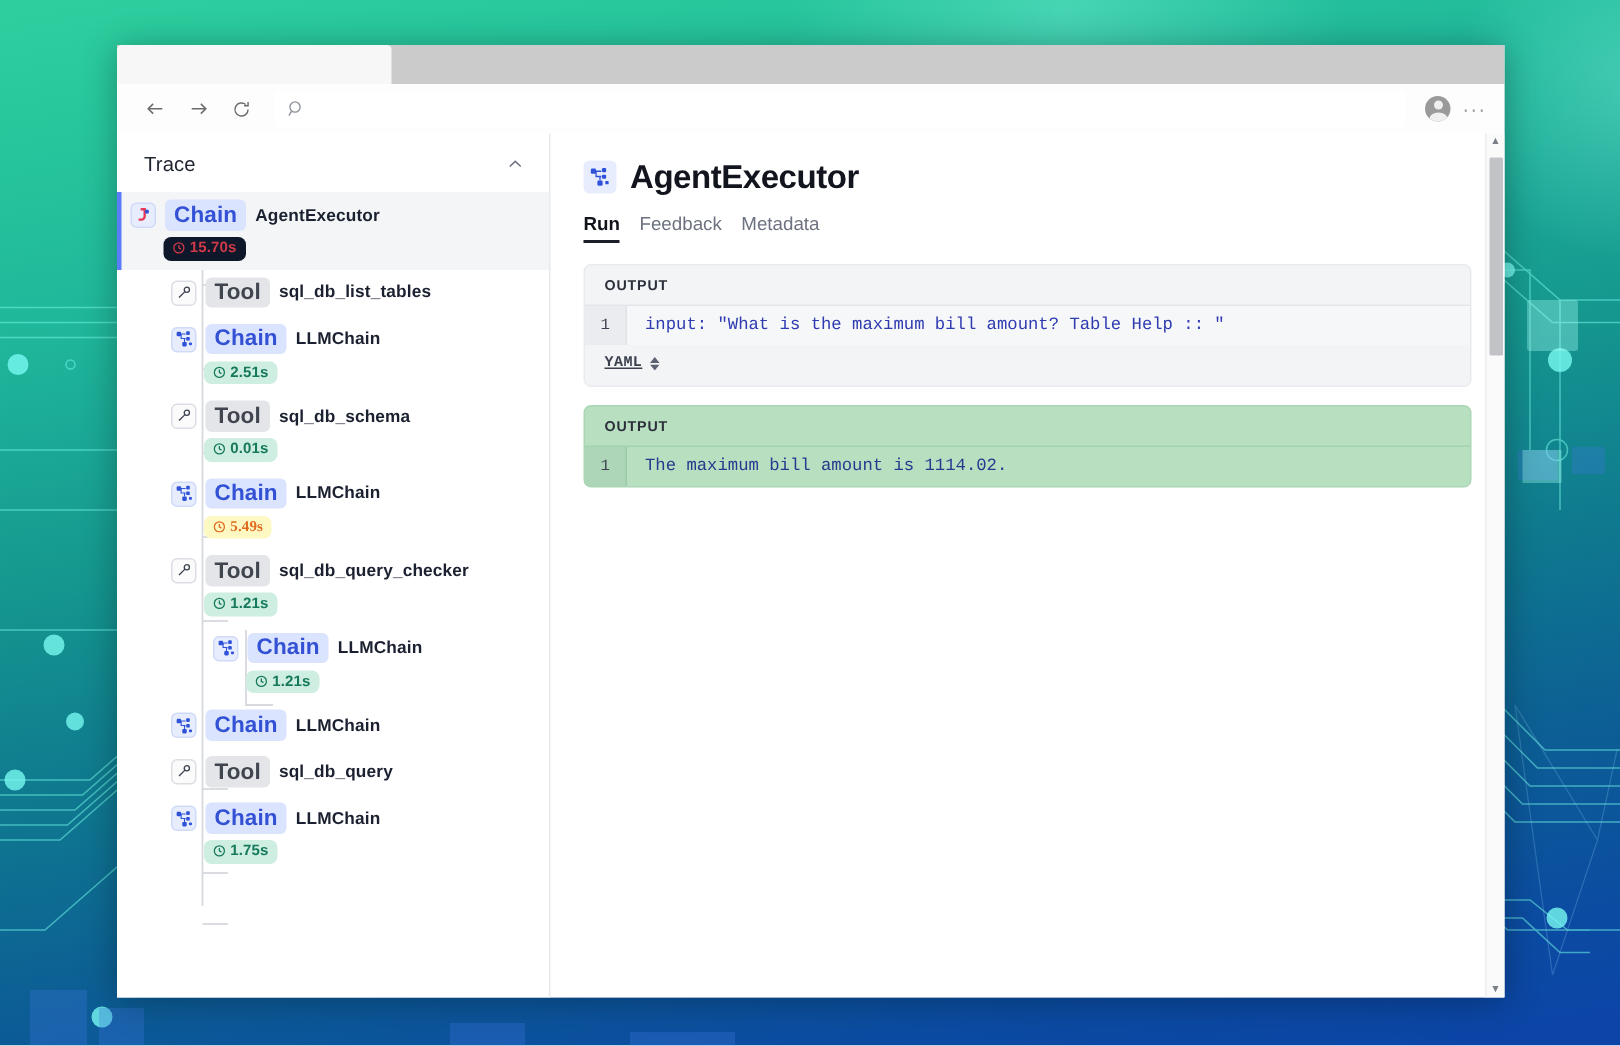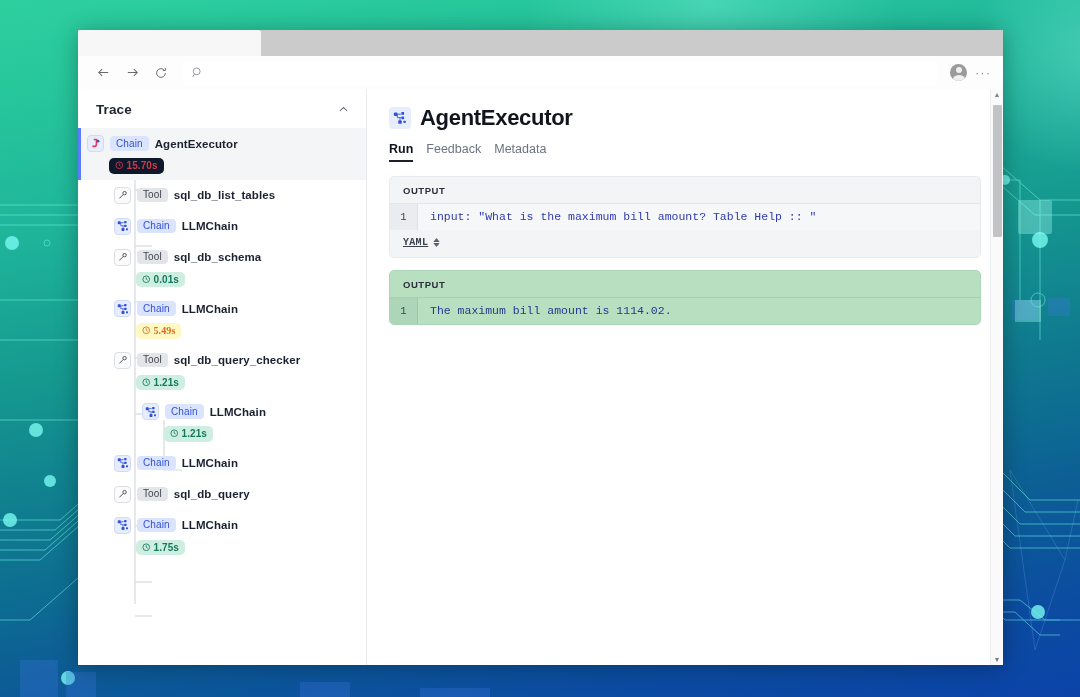--- a/index.html
+++ b/index.html
@@ -142,21 +142,21 @@
     display: flex; flex-direction: column;
     min-height: 0;
     background: #fff;
   }
   .trace-head {
     display: flex; align-items: center; justify-content: space-between;
     padding: 13px 16px 11px 18px;
     flex: 0 0 auto;
   }
   .trace-title {
-    font-size: 13.5px; font-weight: 700; color: #1f2430;
+    font-size: 13.5px; font-weight: 400; color: #1f2430;
     letter-spacing: 0.1px;
   }
   .chev { color: #6d7380; display: flex; }
 
   .tree {
     position: relative;
     flex: 1 1 auto;
     overflow: hidden;
     padding-bottom: 6px;
   }
@@ -178,22 +178,22 @@
     border-radius: 4px;
     background: #e8edfd;
     display: flex; align-items: center; justify-content: center;
     border: 1px solid #cfd9f8;
   }
   .node-icon.tool {
     background: #fbfbfc;
     border: 1px solid #dcdee3;
   }
   .badge {
-    font-size: 10px;
-    font-weight: 400;
+    font-size: 15px;
+    font-weight: 700;
     padding: 1.5px 6px 2px;
     border-radius: 4px;
     letter-spacing: 0.1px;
   }
   .badge.chain { background: #dbe4fe; color: #3351d4; }
   .badge.tool  { background: #e4e5e8; color: #40454f; }
   .node-label {
     font-size: 11.5px; font-weight: 700; color: #1b2130;
     letter-spacing: 0.1px;
     white-space: nowrap;
@@ -519,20 +519,31 @@
                       <rect x="9.5" y="1.2" width="3.2" height="3.2" rx="0.8"></rect>
                       <rect x="9.5" y="6.2" width="3.2" height="3.2" rx="0.8"></rect>
                       <rect x="6" y="10.6" width="4" height="4" rx="1"></rect>
                       <rect x="12" y="11" width="2.6" height="2.6" rx="0.7"></rect>
                       <path d="M5 3.6h4M5 3.6v4h4M8 7.8v2.8" stroke="#2f52d8" stroke-width="1" fill="none"></path>
                     </svg>
                   </span>
                   <span class="badge chain">Chain</span>
                   <span class="node-label">LLMChain</span>
                 </div>
+                <div class="time-row" style="padding-left: 22px;">
+                  <span class="time green">
+                    <span style="display: flex;">
+                      <svg width="8.5" height="8.5" viewBox="0 0 16 16" fill="none" stroke="currentColor" stroke-width="1.6">
+                        <circle cx="8" cy="8" r="6.3"></circle>
+                        <path d="M8 4.4V8l2.6 1.6"></path>
+                      </svg>
+                    </span>
+                    <span>2.51s</span>
+                  </span>
+                </div>
               </div>
               <div class="node" style="padding-left: 36px;">
                 <div class="node-row">
                   <span class="node-icon tool">
                     <svg width="11" height="11" viewBox="0 0 16 16" fill="none" stroke="#3d4350" stroke-width="1.3">
                       <circle cx="11" cy="4.6" r="2.5"></circle>
                       <path d="M9.2 6.4L3.4 12.2"></path>
                     </svg>
                   </span>
                   <span class="badge tool">Tool</span>

